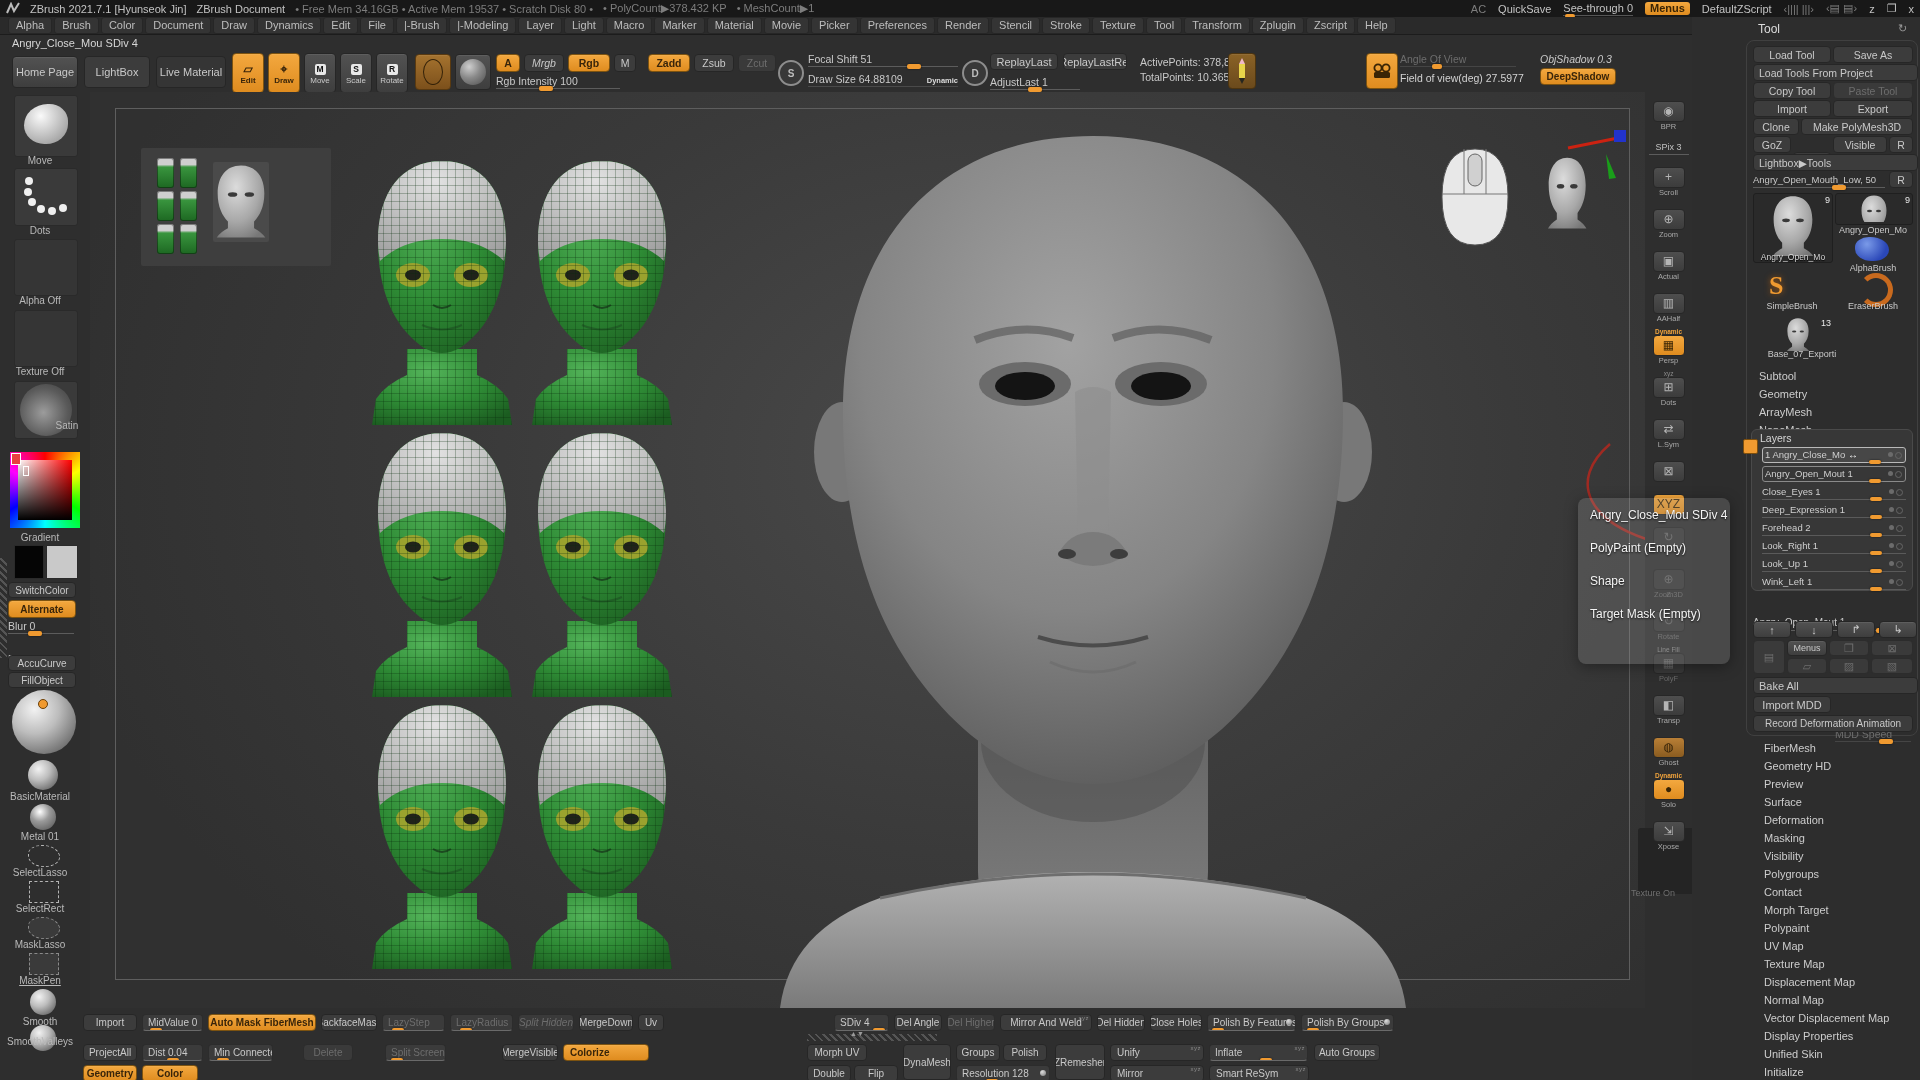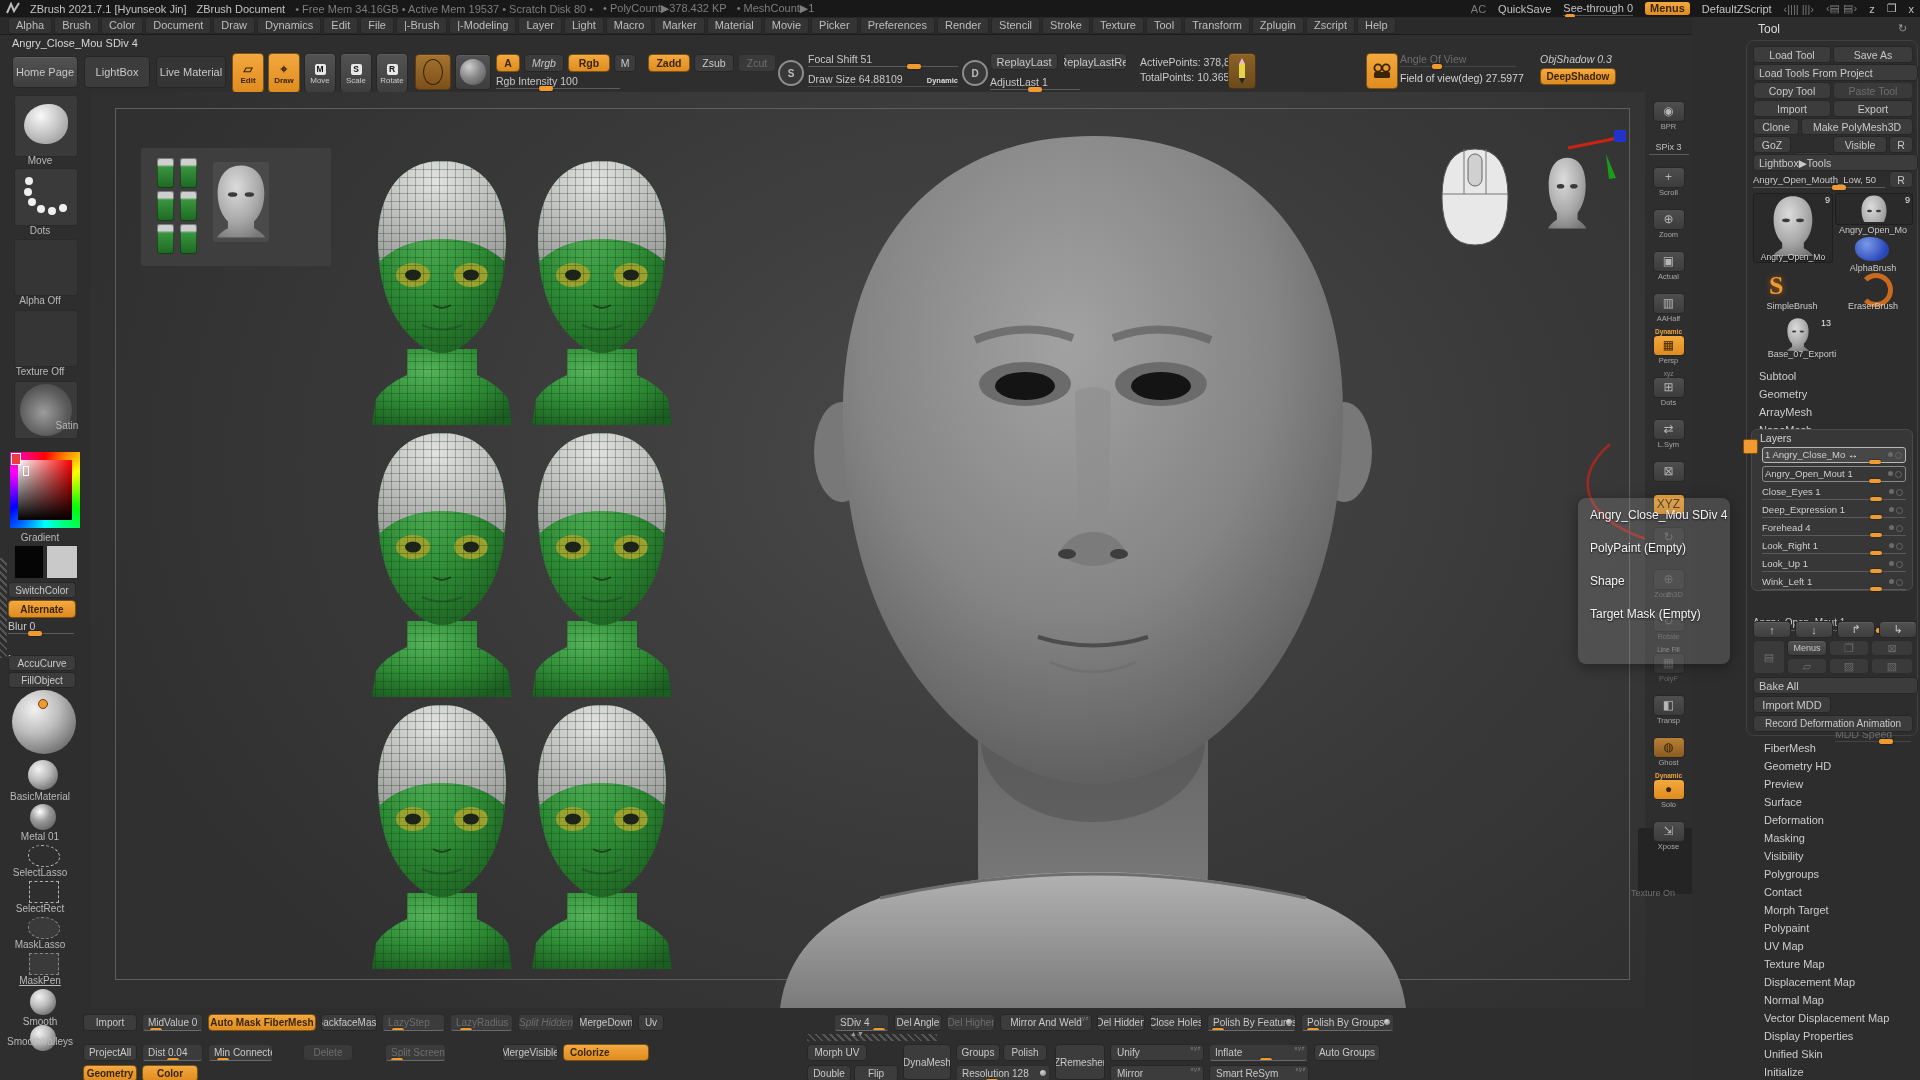--- a/index.html
+++ b/index.html
@@ -710,21 +710,21 @@
             <span class="ldot2"></span>
           </div>
           <div class="layer">
             <span class="lname">Deep_Expression 1</span>
             <span class="lcursor"></span>
             <span class="knob"></span>
             <span class="ldot"></span>
             <span class="ldot2"></span>
           </div>
           <div class="layer">
-            <span class="lname">Forehead 4</span>
+            <span class="lname">Forehead 2</span>
             <span class="lcursor"></span>
             <span class="knob"></span>
             <span class="ldot"></span>
             <span class="ldot2"></span>
           </div>
           <div class="layer">
             <span class="lname">Look_Right 1</span>
             <span class="lcursor"></span>
             <span class="knob"></span>
             <span class="ldot"></span>

